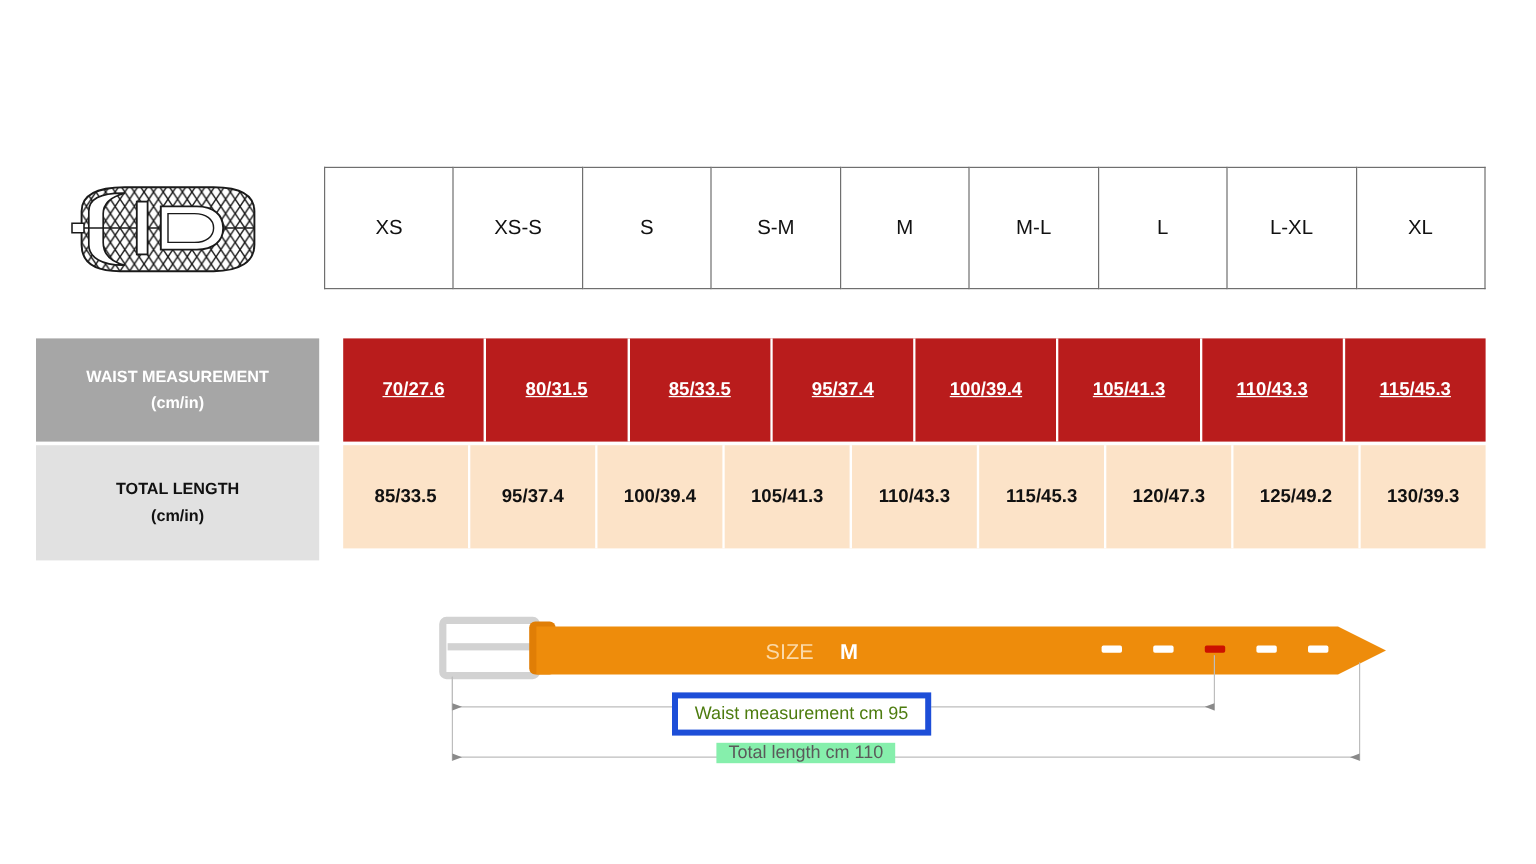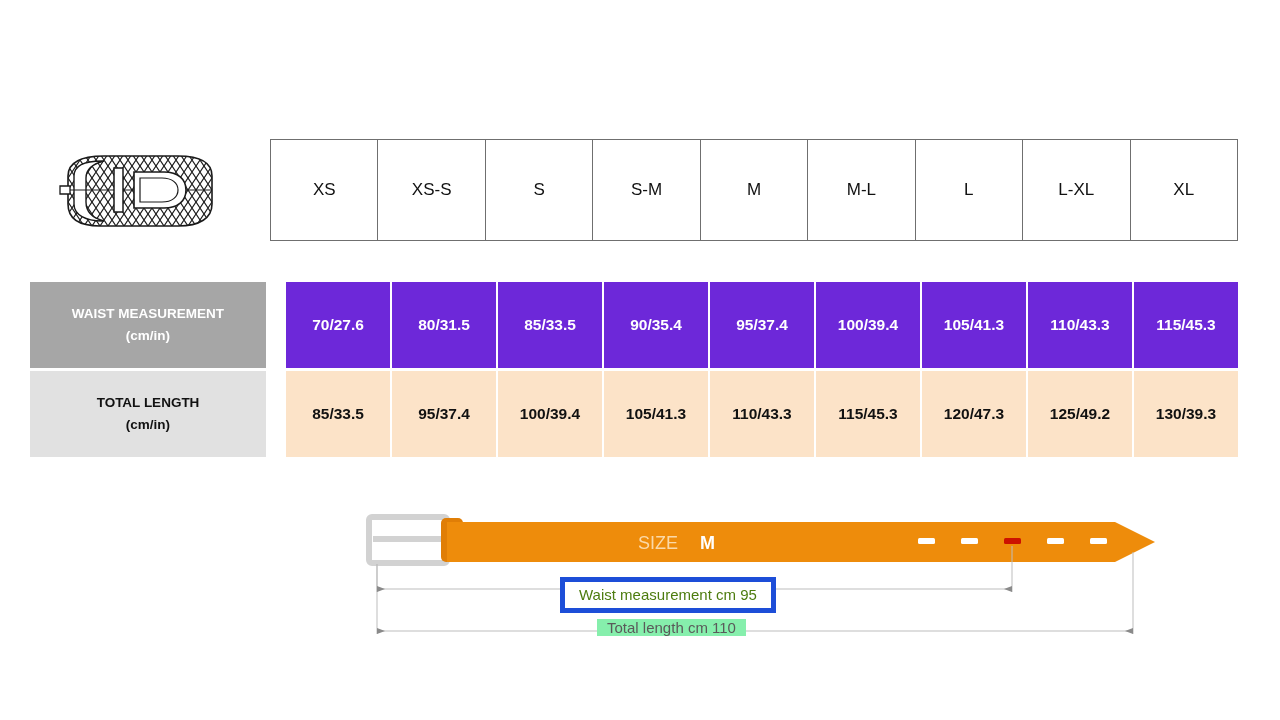--- a/index.html
+++ b/index.html
@@ -91,32 +91,33 @@
     box-sizing: border-box;
   }
 
   
   .row-waist .row-label {
     background: #a6a6a6;
     color: #ffffff;
     height: 86px;
   }
   .row-waist .cell {
-    background: #6d28d9;
+    background: #b91c1c;
     color: #ffffff;
     height: 86px;
     border-right: 2px solid #ffffff;
+    text-decoration: underline;
   }
   .row-waist .cell:last-child { border-right: none; }
 
   
   .row-length .row-label {
     background: #e1e1e1;
     color: #111111;
-    height: 86px;
+    height: 96px;
   }
   .row-length .cell {
     background: #FCE3C8;
     color: #111111;
     height: 86px;
     border-right: 2px solid #ffffff;
   }
   .row-length .cell:last-child { border-right: none; }
 
   
@@ -200,21 +201,20 @@
   <div class="meas-row row-waist">
     <div class="row-label">
       <span class="l1">WAIST MEASUREMENT</span>
       <span class="l2">(cm/in)</span>
     </div>
     <div class="row-spacer"></div>
     <div class="cells">
       <div class="cell">70/27.6</div>
       <div class="cell">80/31.5</div>
       <div class="cell">85/33.5</div>
-      <div class="cell">90/35.4</div>
       <div class="cell">95/37.4</div>
       <div class="cell">100/39.4</div>
       <div class="cell">105/41.3</div>
       <div class="cell">110/43.3</div>
       <div class="cell">115/45.3</div>
     </div>
   </div>
 
   <div class="meas-row row-length">
     <div class="row-label">

